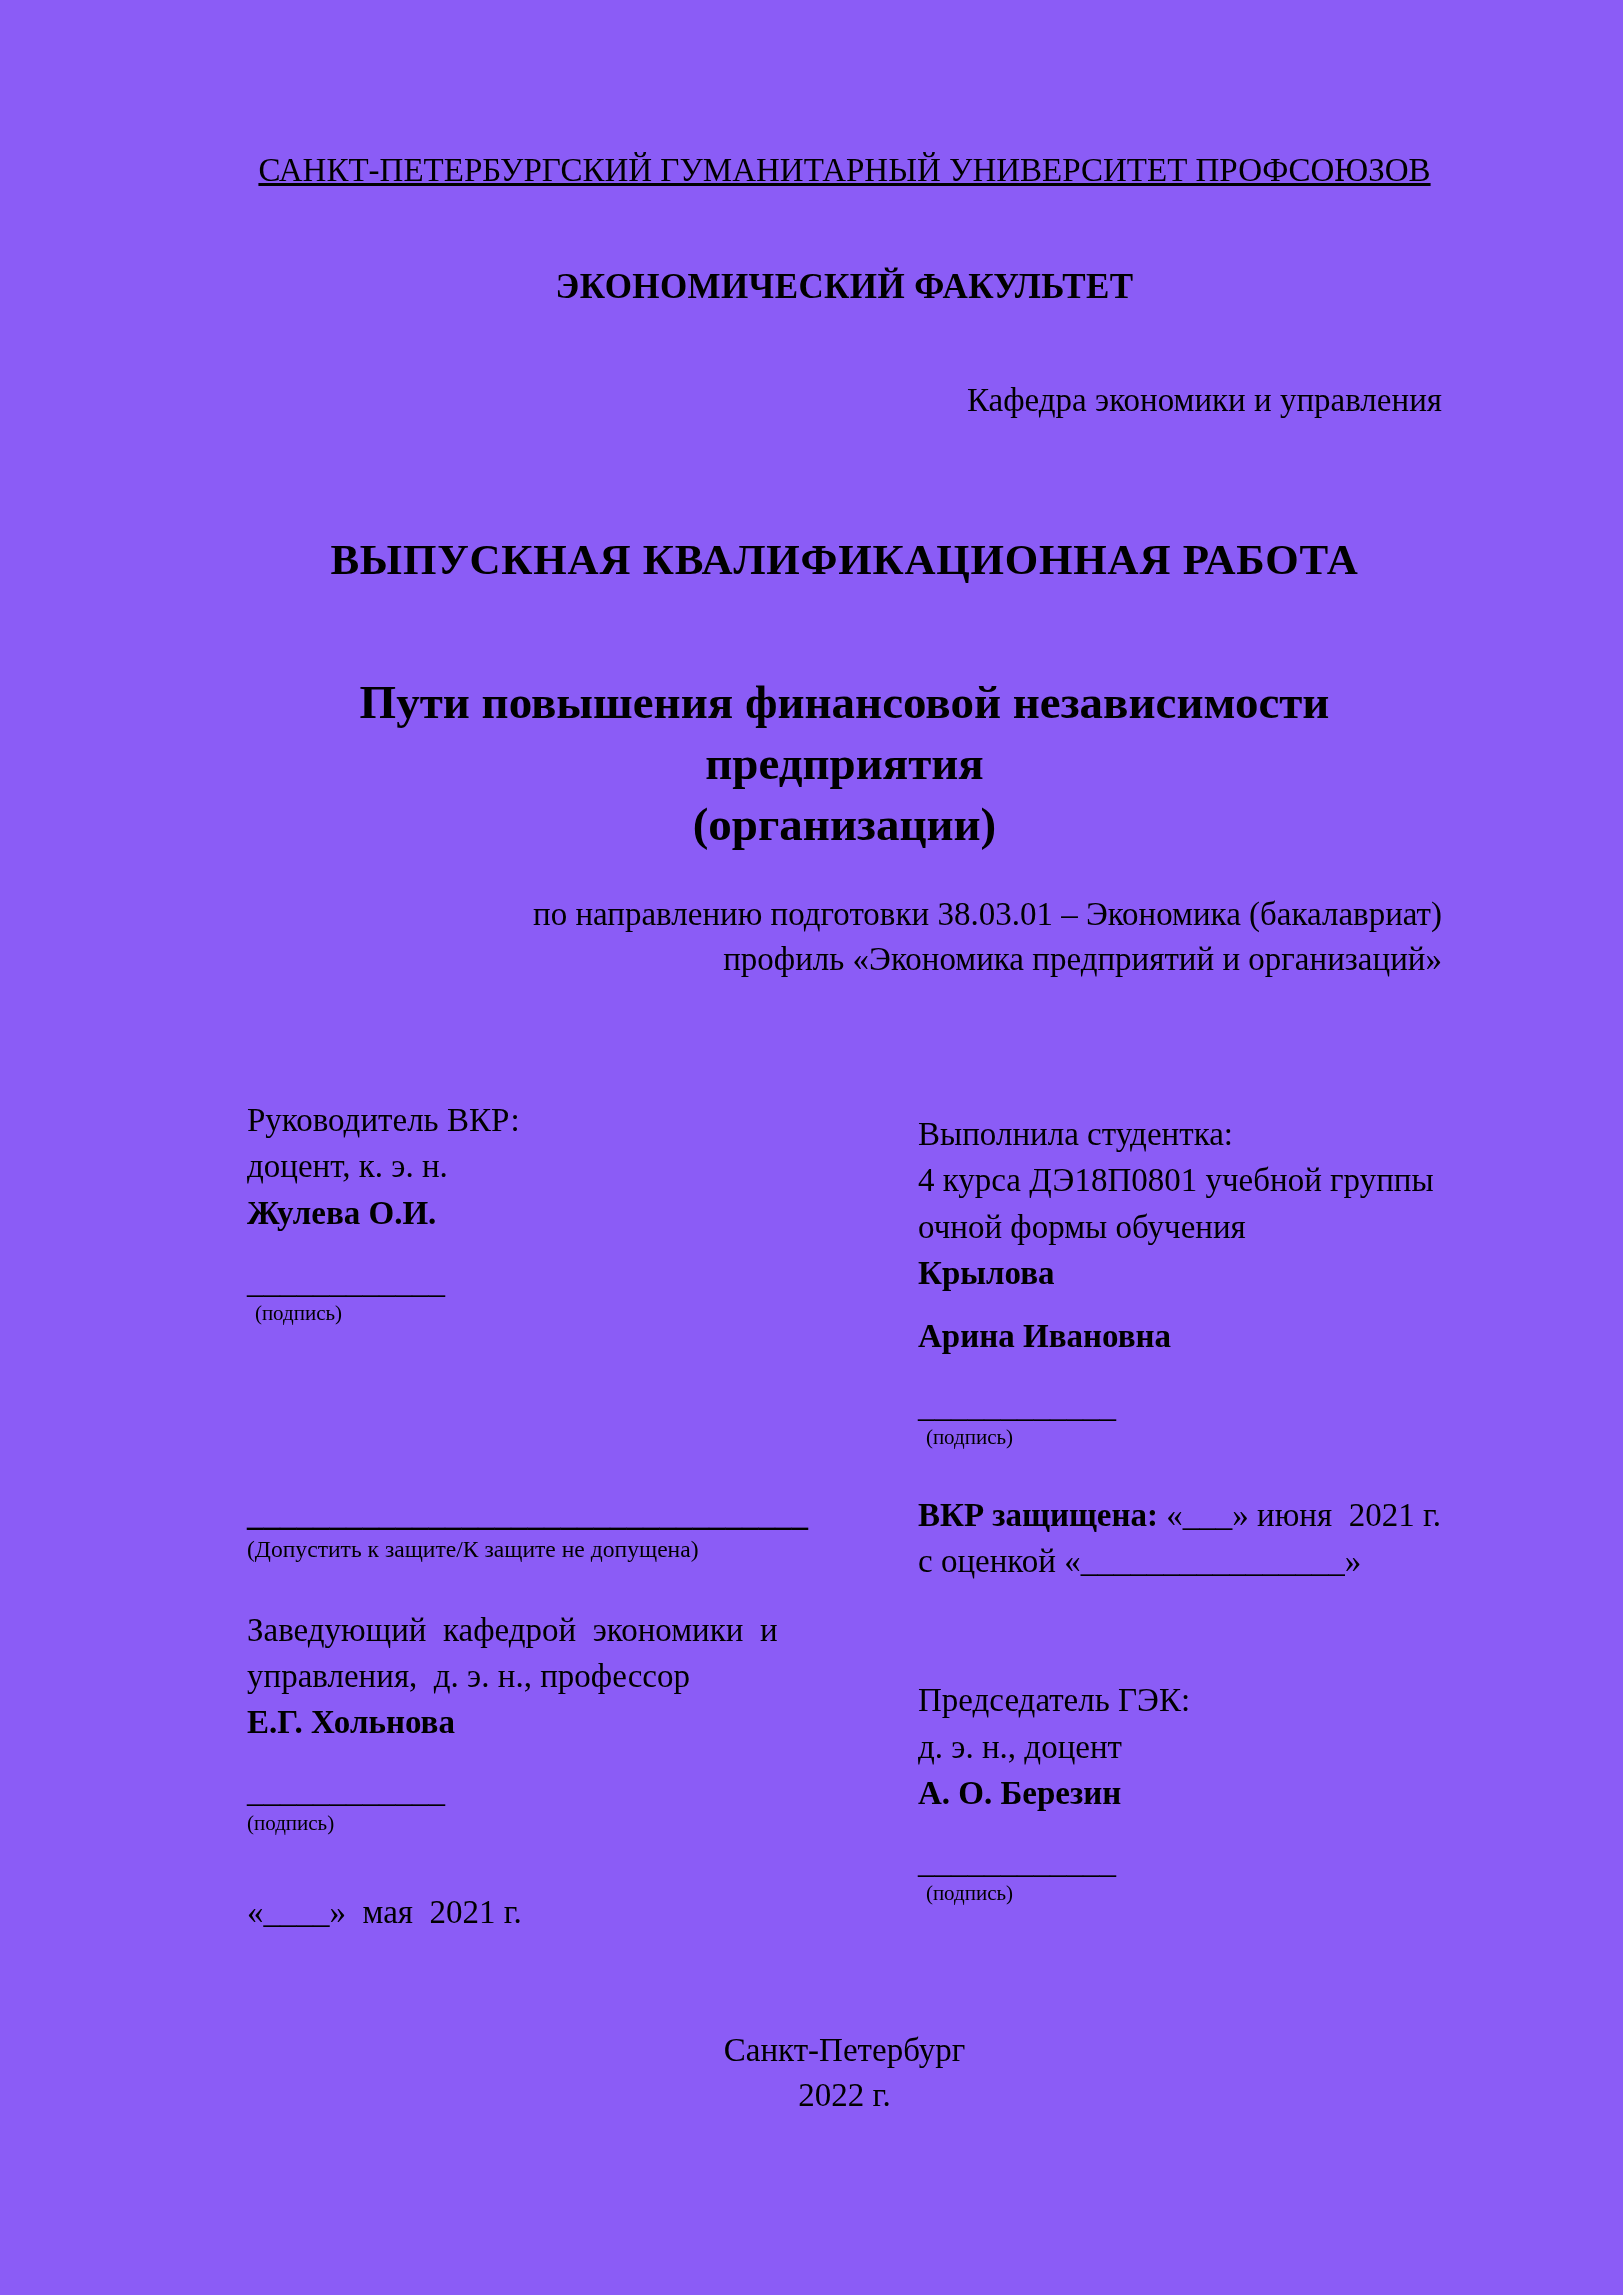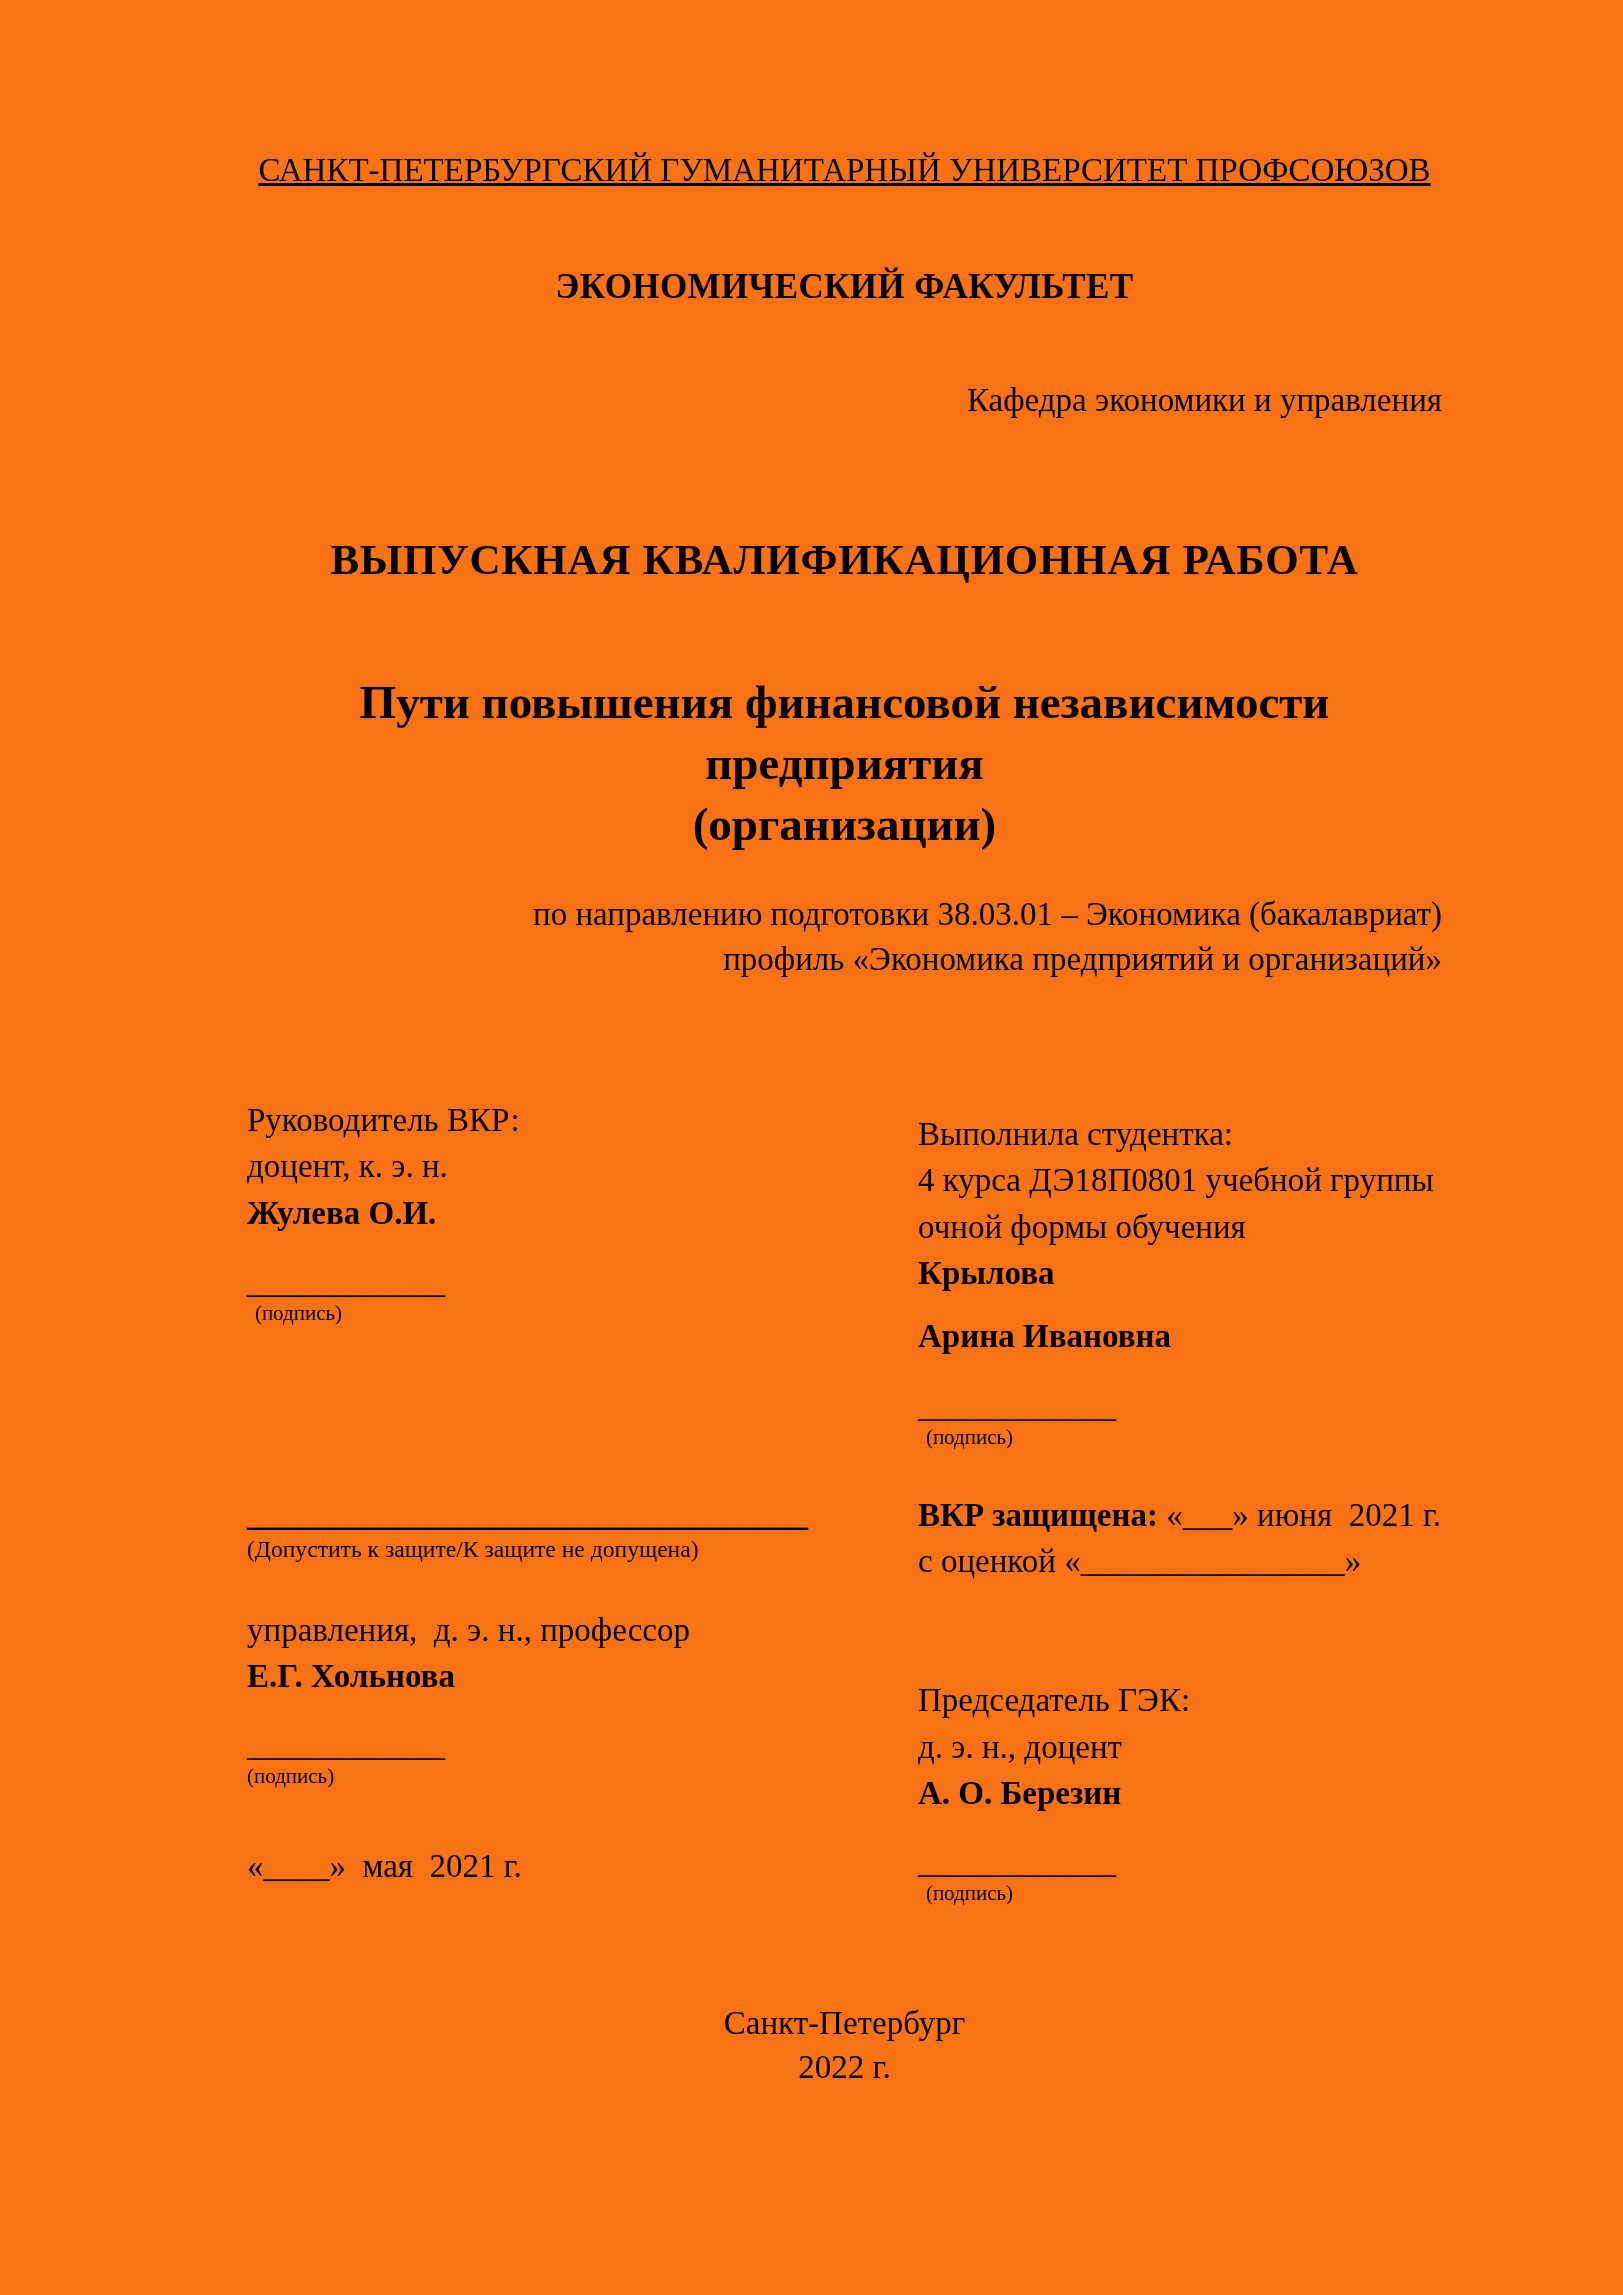--- a/index.html
+++ b/index.html
@@ -7,21 +7,21 @@
   body {
     width: 1623px;
     height: 2295px;
     font-family: "Liberation Serif", serif;
     color: #000000;
   }
   .page {
     width: 1623px;
     height: 2295px;
     padding: 149px 181px 0 247px;
-    background: #f97316;
+    background: #8b5cf6;
     overflow: hidden;
   }
   .txt { white-space: pre-wrap; }
   .university {
     font-size: 33px;
     text-align: center;
     text-decoration: underline;
     line-height: 1.3;
   }
   .faculty {
@@ -116,20 +116,21 @@
       <div class="txt">Руководитель ВКР:</div>
       <div class="txt">доцент, к. э. н.</div>
       <div class="txt bold">Жулева О.И.</div>
       <div class="sig-line txt">____________</div>
       <div class="sig-label txt">(подпись)</div>
 
       <div class="admission-line txt">__________________________________</div>
       <div class="admission-label txt">(Допустить к защите/К защите не допущена)</div>
 
       <div class="head-block">
+        <div class="txt">Заведующий  кафедрой  экономики  и</div>
         <div class="txt">управления,  д. э. н., профессор</div>
         <div class="txt bold">Е.Г. Хольнова</div>
         <div class="sig-line txt">____________</div>
         <div class="sig-label-paren txt">(подпись)</div>
       </div>
 
       <div class="date-line txt">«____»  мая  2021 г.</div>
     </div>
 
     <div class="col-right">

